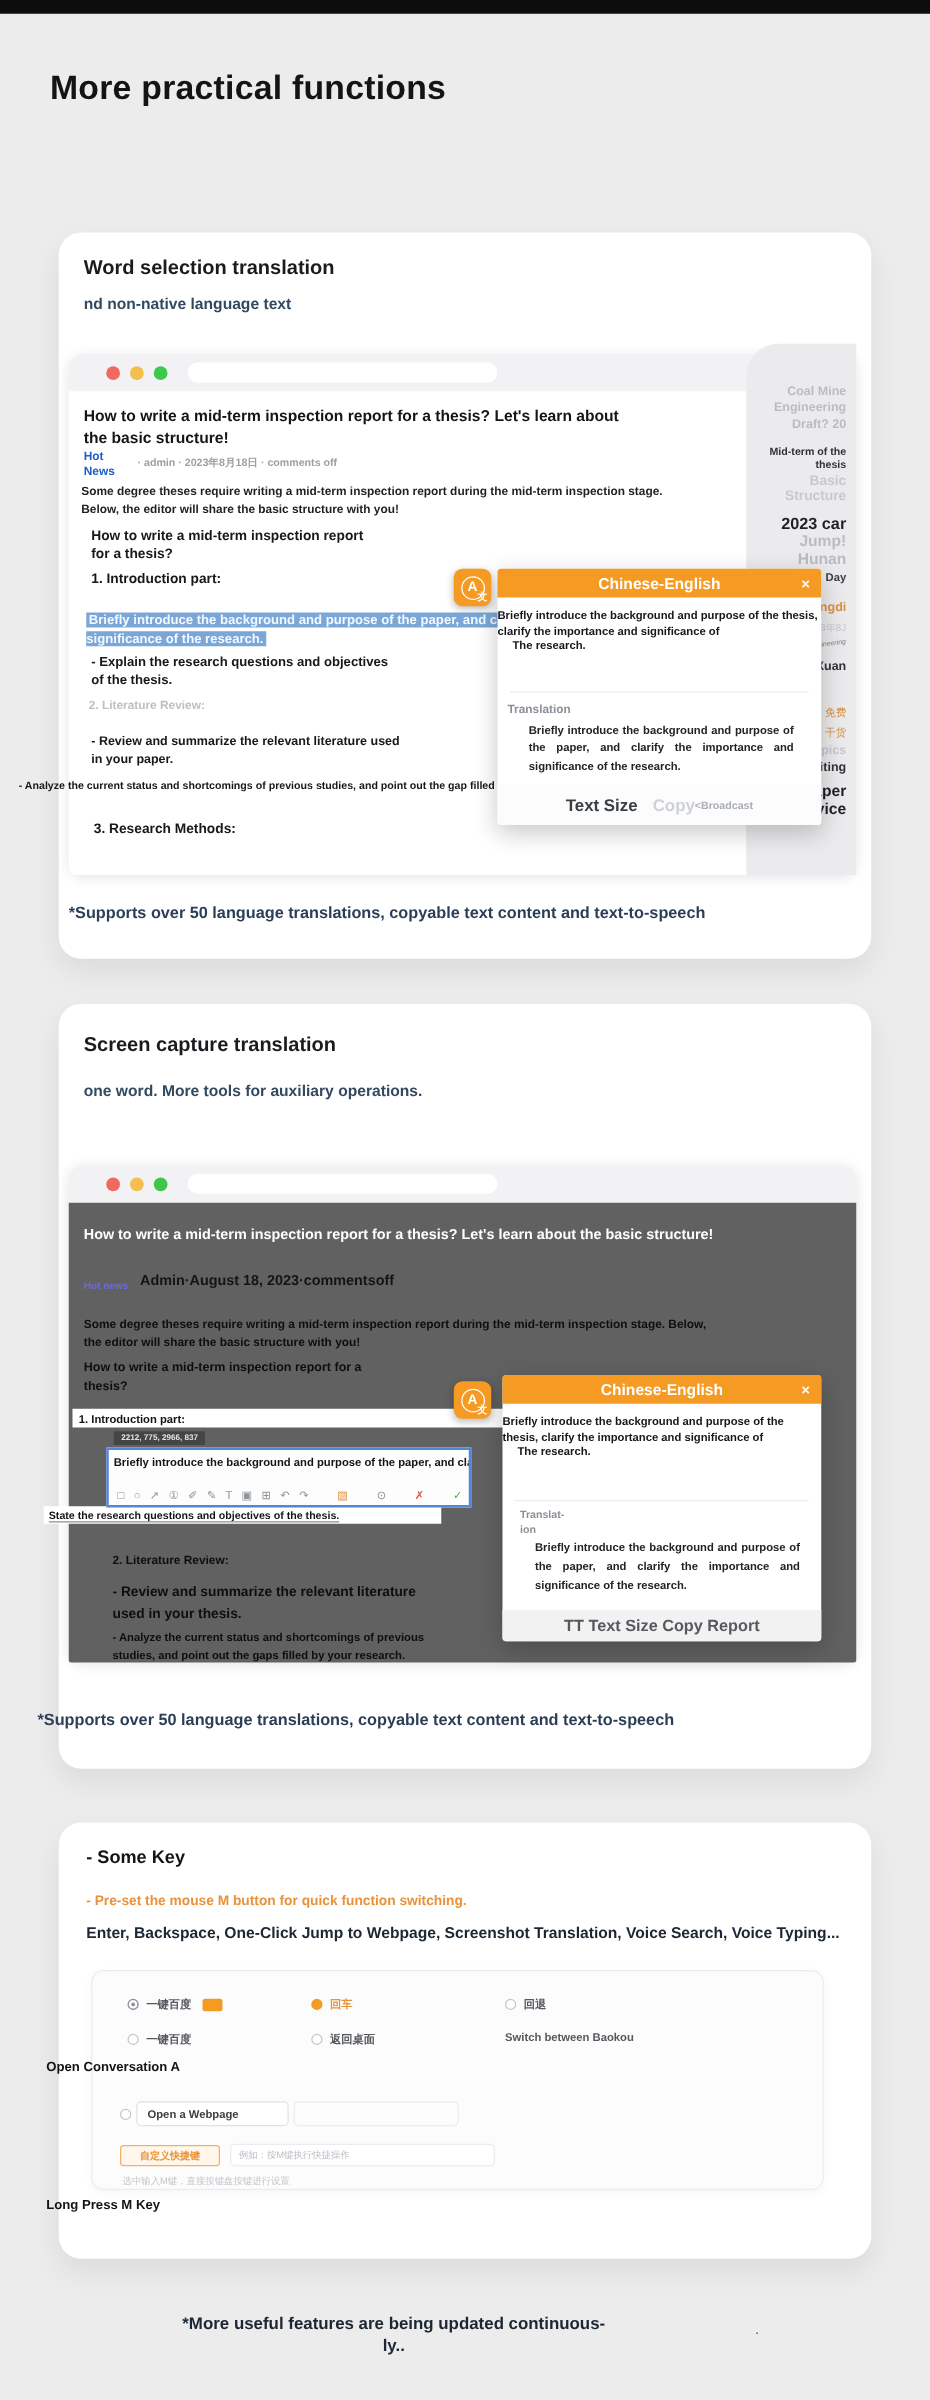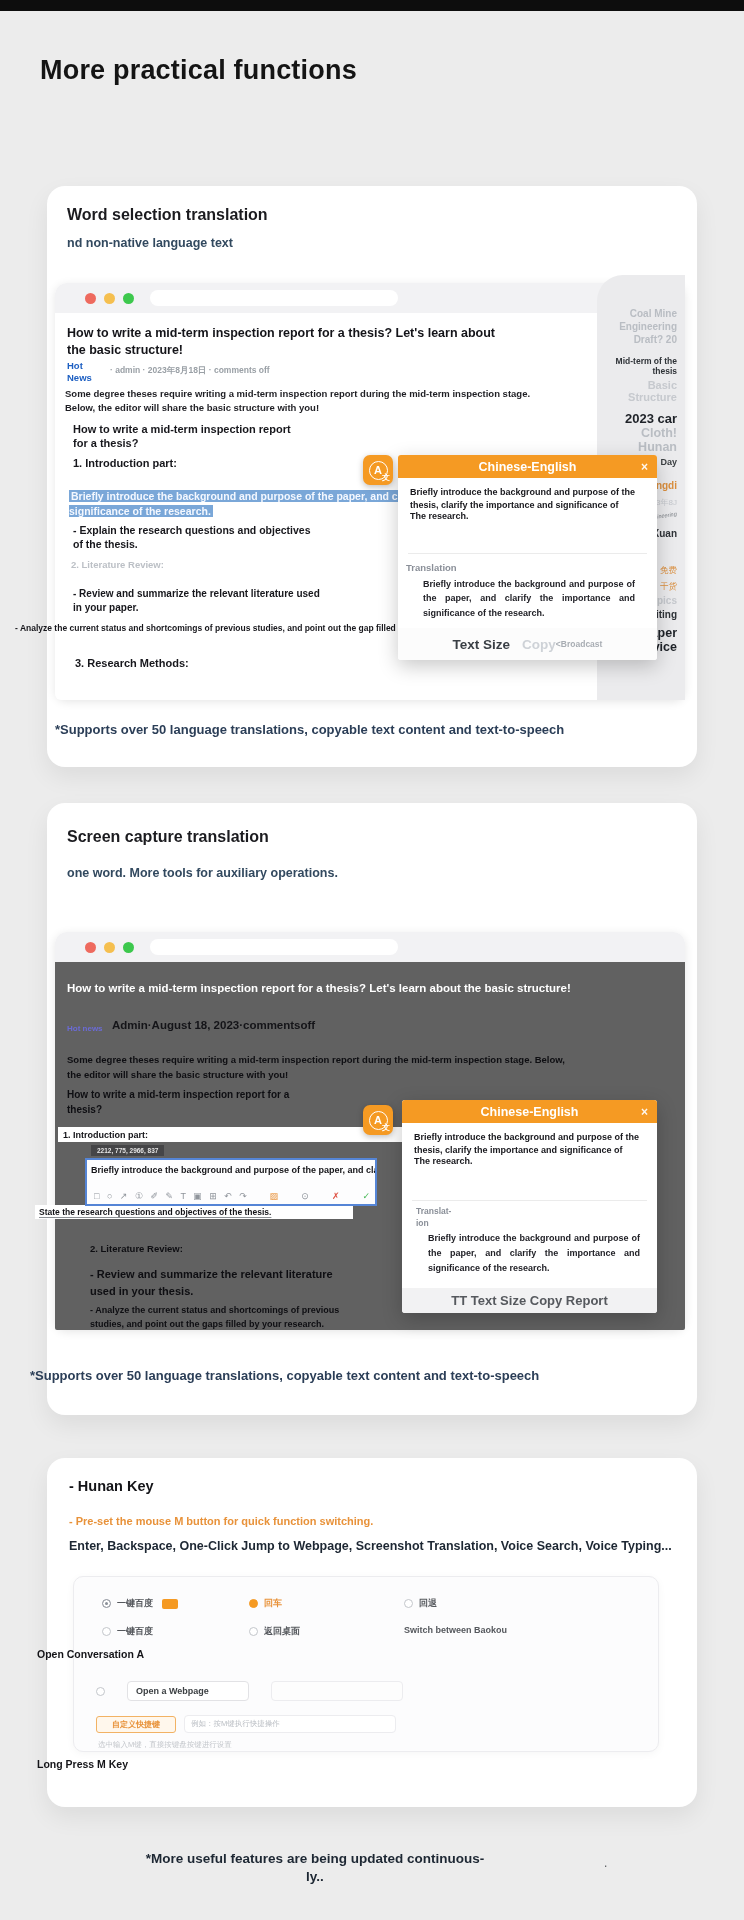--- a/index.html
+++ b/index.html
@@ -59,21 +59,21 @@
 .ticon{position:absolute;width:30px;height:30px;background:#f59a23;border-radius:7px;box-shadow:0 2px 6px rgba(0,0,0,.25);display:flex;align-items:center;justify-content:center;z-index:9}
 .ticon .circ{width:19px;height:19px;border:1.6px solid #fff;border-radius:50%;display:flex;align-items:center;justify-content:center;font-size:11px;font-weight:800;color:#fff}
 .ticon .wen{position:absolute;right:3px;bottom:2px;font-size:8px;color:#fff;font-weight:700}
 .t1{left:316px;top:269px}
 .t2{left:316px;top:302px}
 .popup{position:absolute;background:#fff;box-shadow:0 6px 20px rgba(0,0,0,.22);z-index:8;border-radius:3px}
 .p1{left:351px;top:269px;width:259px;height:205px}
 .p2{left:355px;top:297px;width:255px;height:213px}
 .phead{height:23px;background:#f59a23;display:flex;align-items:center;justify-content:center;color:#fff;font-weight:800;font-size:12.5px;position:relative;border-radius:3px 3px 0 0}
 .pclose{position:absolute;right:9px;top:50%;transform:translateY(-50%);color:#fff;font-size:12px;opacity:.92;cursor:default}
-.psrc{margin:8px 12px 0;font-size:9px;font-weight:700;line-height:1.42;color:#17171c}
+.psrc{margin:8px 0 0;font-size:9px;font-weight:700;line-height:1.42;color:#17171c}
 .poverlap{margin:-2px 12px 0;font-size:9px;font-weight:700;line-height:1.42;color:#17171c}
 .pdiv{position:absolute;left:10px;right:10px;border-top:1px solid #ebebeb}
 .p1 .pdiv{top:98px}.p2 .pdiv{top:100px}
 .plabel{position:absolute;font-weight:700;color:#8a8f98}
 .p1 .plabel{left:8px;top:107px;font-size:9.5px}
 .p2 .plabel{left:14px;top:106px;font-size:8.5px;line-height:1.4}
 .ptrans{position:absolute;font-weight:700;text-align:justify;color:#222228}
 .p1 .ptrans{left:25px;top:122px;width:212px;font-size:9px;line-height:1.6}
 .p2 .ptrans{left:26px;top:131px;width:212px;font-size:9px;line-height:1.65}
 .pfoot1{position:absolute;left:0;right:0;bottom:0;height:32px;display:flex;align-items:center;justify-content:center;background:#fcfcfc;border-radius:0 0 3px 3px}
@@ -108,21 +108,21 @@
 .prow{position:absolute;display:flex;align-items:center;gap:6px}
 .r1a{left:28px;top:20px}.r1b{left:175px;top:20px}.r1c{left:330px;top:20px}
 .r2a{left:28px;top:48px}.r2b{left:175px;top:48px}.r2c{left:330px;top:48px}
 .radio{width:9px;height:9px;border:1.5px solid #c3c6cb;border-radius:50%;flex:0 0 auto;background:#fff}
 .radio.selg{border-color:#8a8f98;box-shadow:inset 0 0 0 2px #fff,inset 0 0 0 5px #8a8f98}
 .radio.selo{border-color:#f59a23;background:#f59a23}
 .p-lbl{font-size:9px;font-weight:600;color:#55585d}
 .p-lbl.orange{color:#e8923a}
 .badge{width:16px;height:10px;background:#f59a23;border-radius:2px;margin-left:3px}
 .open-conv{position:absolute;left:-10px;top:190px;font-size:10.5px;font-weight:800;color:#141418}
-.web-row{position:absolute;left:22px;top:104px;display:flex;align-items:center;gap:22px}
+.web-row{position:absolute;left:22px;top:104px;display:flex;align-items:center;gap:4px}
 .web-box{width:122px;height:20px;border:1px solid #e2e2e5;border-radius:4px;background:#fff;display:flex;align-items:center;padding-left:8px;font-size:9px;font-weight:600;color:#3c4043}
 .web-input{width:132px;height:20px;border:1px solid #ececef;border-radius:4px;background:#fdfdfd}
 .custom-row{position:absolute;left:22px;top:138px;display:flex;align-items:center;gap:8px}
 .custom-badge{border:1px solid #f2b264;color:#e8923a;background:#fff7ec;font-size:8px;font-weight:700;padding:2px 15px;border-radius:3px}
 .custom-input{width:212px;height:18px;border:1px solid #ececef;border-radius:4px;background:#fff;display:flex;align-items:center;padding-left:6px;font-size:7.5px;color:#b9bdc3}
 .helper{position:absolute;left:24px;top:163px;font-size:7.5px;color:#c3c6cb}
 .long-press{position:absolute;left:-10px;top:300px;font-size:10.5px;font-weight:800;color:#141418}
 .footer{position:absolute;left:115px;top:1850px;width:400px;text-align:center;font-size:13.5px;font-weight:800;color:#1d2733;line-height:1.35}
 .footer-dot{position:absolute;left:604px;top:1856px;font-size:12px;color:#55585d}
 </style>
@@ -158,21 +158,21 @@
       <div class="bi b1-explain">- Explain the research questions and objectives of the thesis.</div>
       <div class="bi b1-lit">2. Literature Review:</div>
       <div class="bi b1-review">- Review and summarize the relevant literature used in your paper.</div>
       <div class="bi b1-analyze">- Analyze the current status and shortcomings of previous studies, and point out the gap filled by your research.</div>
       <div class="bi b1-methods">3. Research Methods:</div>
       <aside class="bside">
         <span class="s s1">Coal Mine Engineering Draft? 20</span>
         <span class="s s2">Mid-term of the thesis</span>
         <span class="s s3">Basic Structure</span>
         <span class="s s4">2023 car</span>
-        <span class="s s5">Cloth! Hunan</span>
+        <span class="s s5">Jump! Hunan</span>
         <span class="s s6">Day</span>
         <span class="s s7">石Zhongdi</span>
         <span class="s s8">3年8J</span>
         <span class="s s9">Engineering</span>
         <span class="s s10">He Xuan</span>
         <span class="sbar"></span>
         <span class="s s12">免费</span>
         <span class="s s13">干货</span>
         <span class="s s14">Hot Topics</span>
         <span class="s s15">Writing</span>
@@ -266,21 +266,21 @@
       <div>ion</div>
     </div>
     <div class="ptrans">Briefly introduce the background and purpose of the paper, and clarify the importance and significance of the research.</div>
     <div class="pfoot2">TT Text Size Copy Report</div>
   </div>
 
   <p class="footnote fn2">*Supports over 50 language translations, copyable text content and text-to-speech</p>
 </section>
 
 <section class="card card3">
-  <h2 class="c3-title">- Hunan Key</h2>
+  <h2 class="c3-title">- Some Key</h2>
   <div class="c3-sub">- Pre-set the mouse M button for quick function switching.</div>
   <div class="c3-desc">Enter, Backspace, One-Click Jump to Webpage, Screenshot Translation, Voice Search, Voice Typing...</div>
 
   <div class="panel">
     <div class="prow r1a">
       <span class="radio selg"></span>
       <span class="p-lbl">一键百度</span>
       <span class="badge"></span>
     </div>
     <div class="prow r1b">

